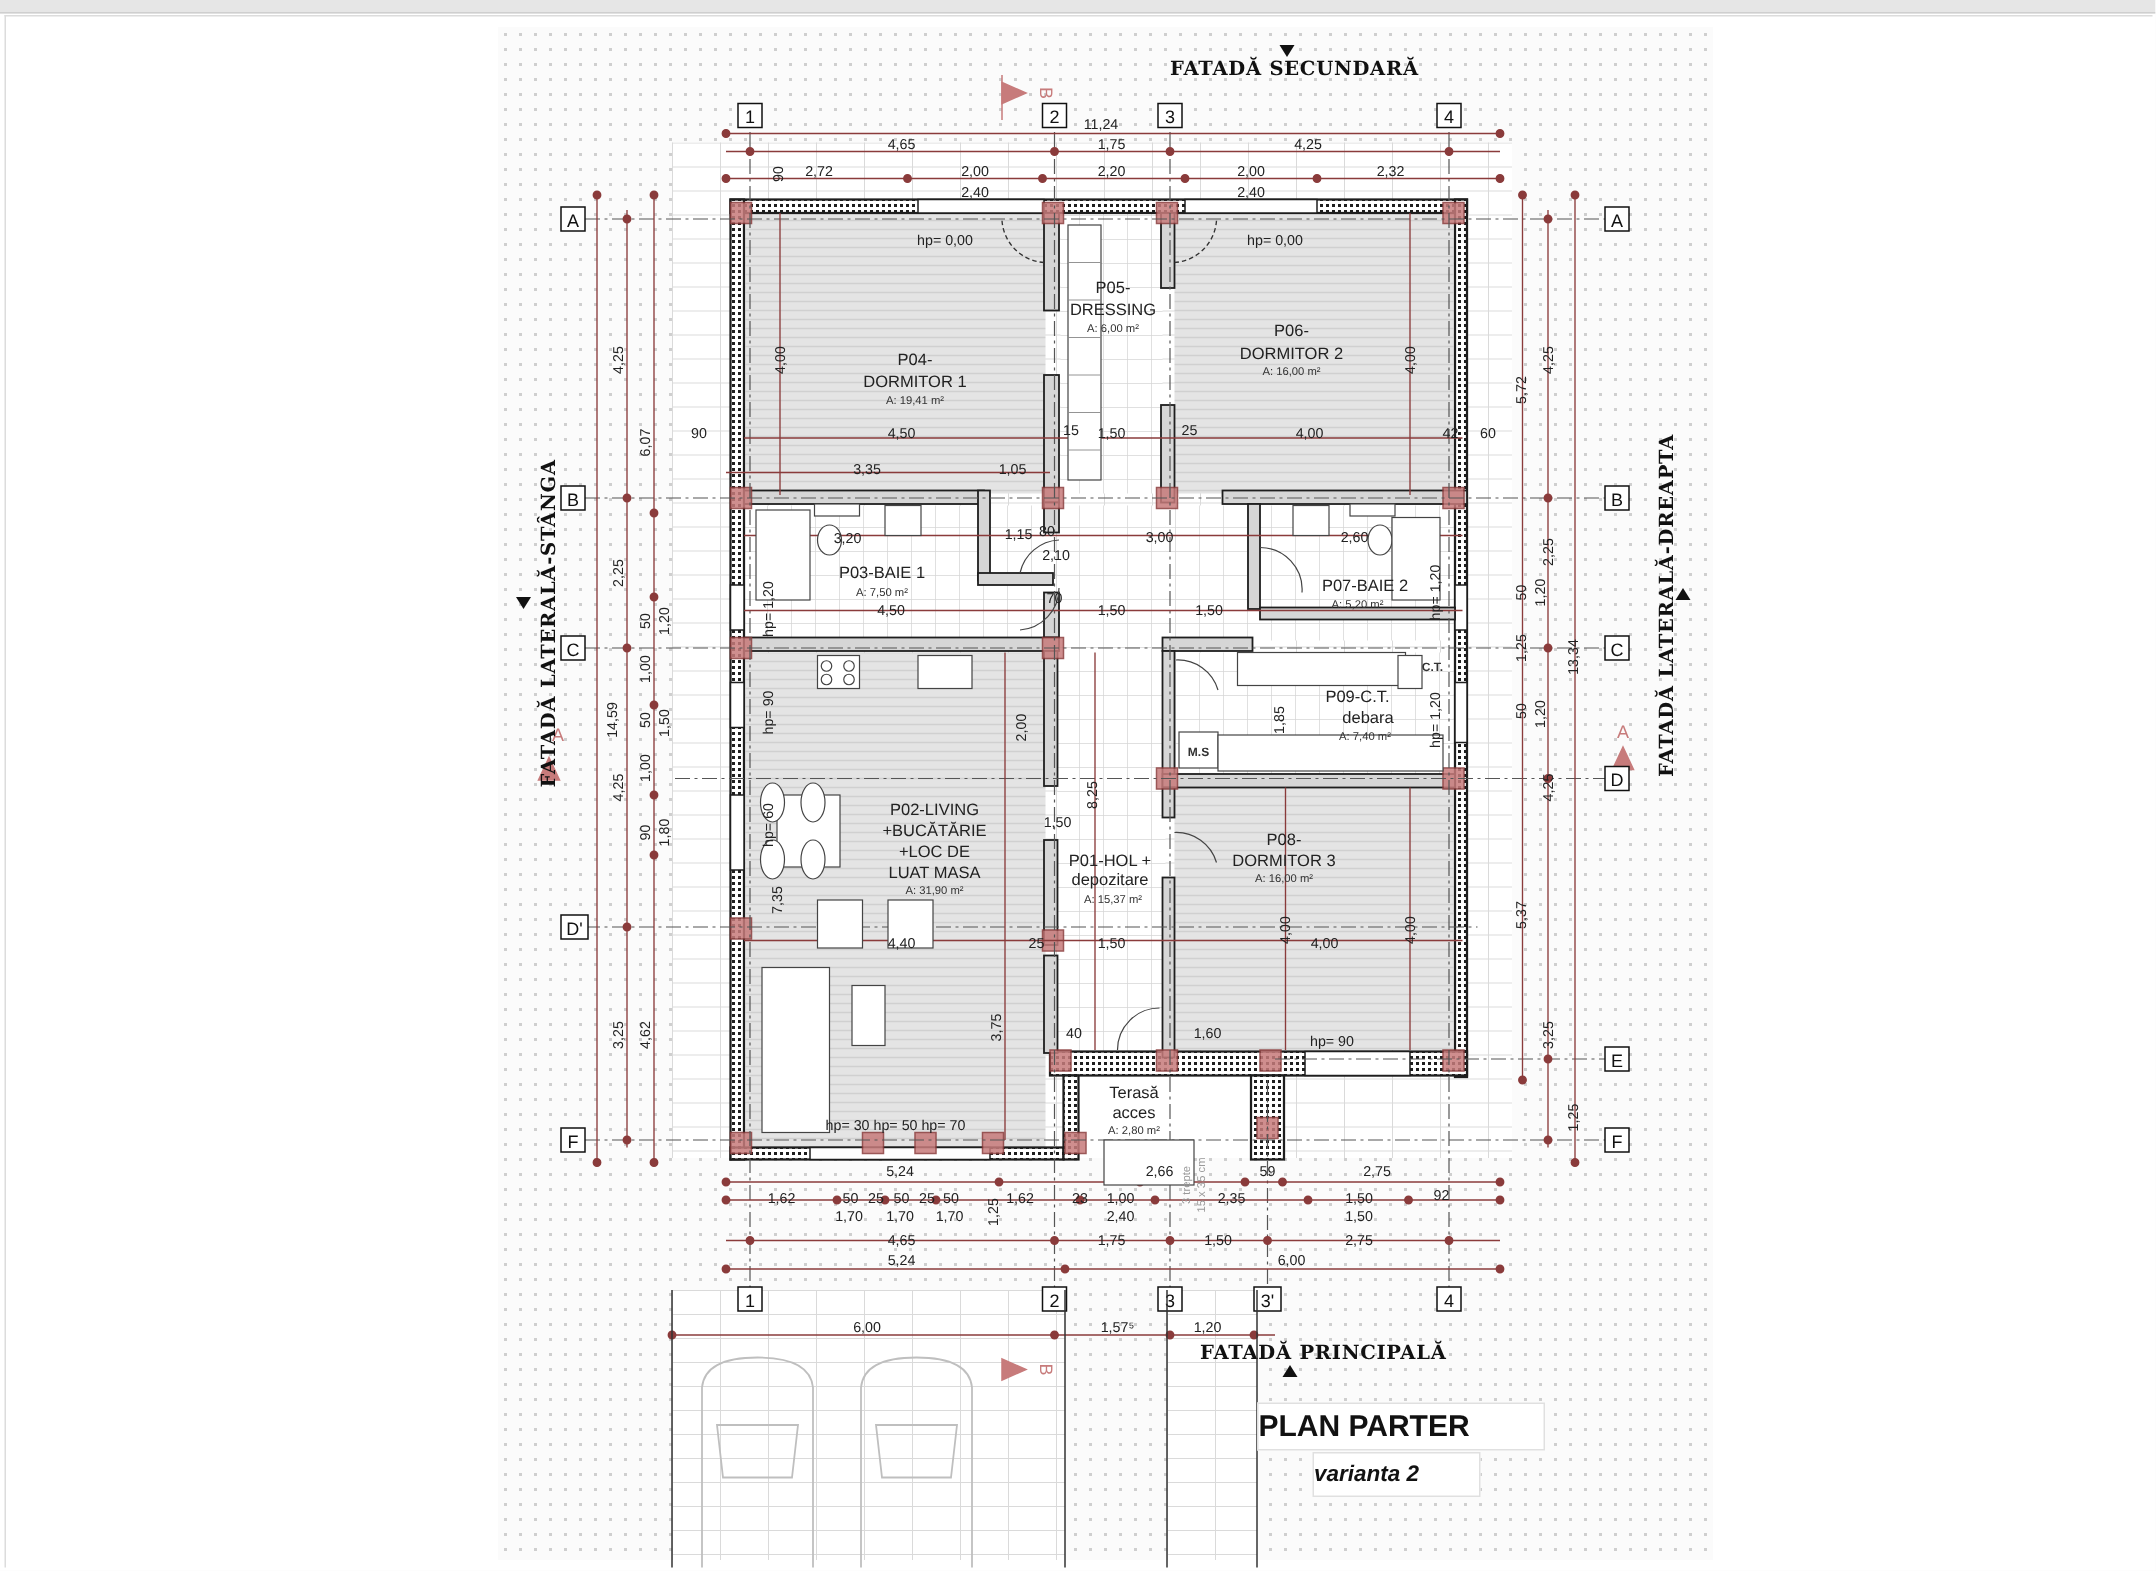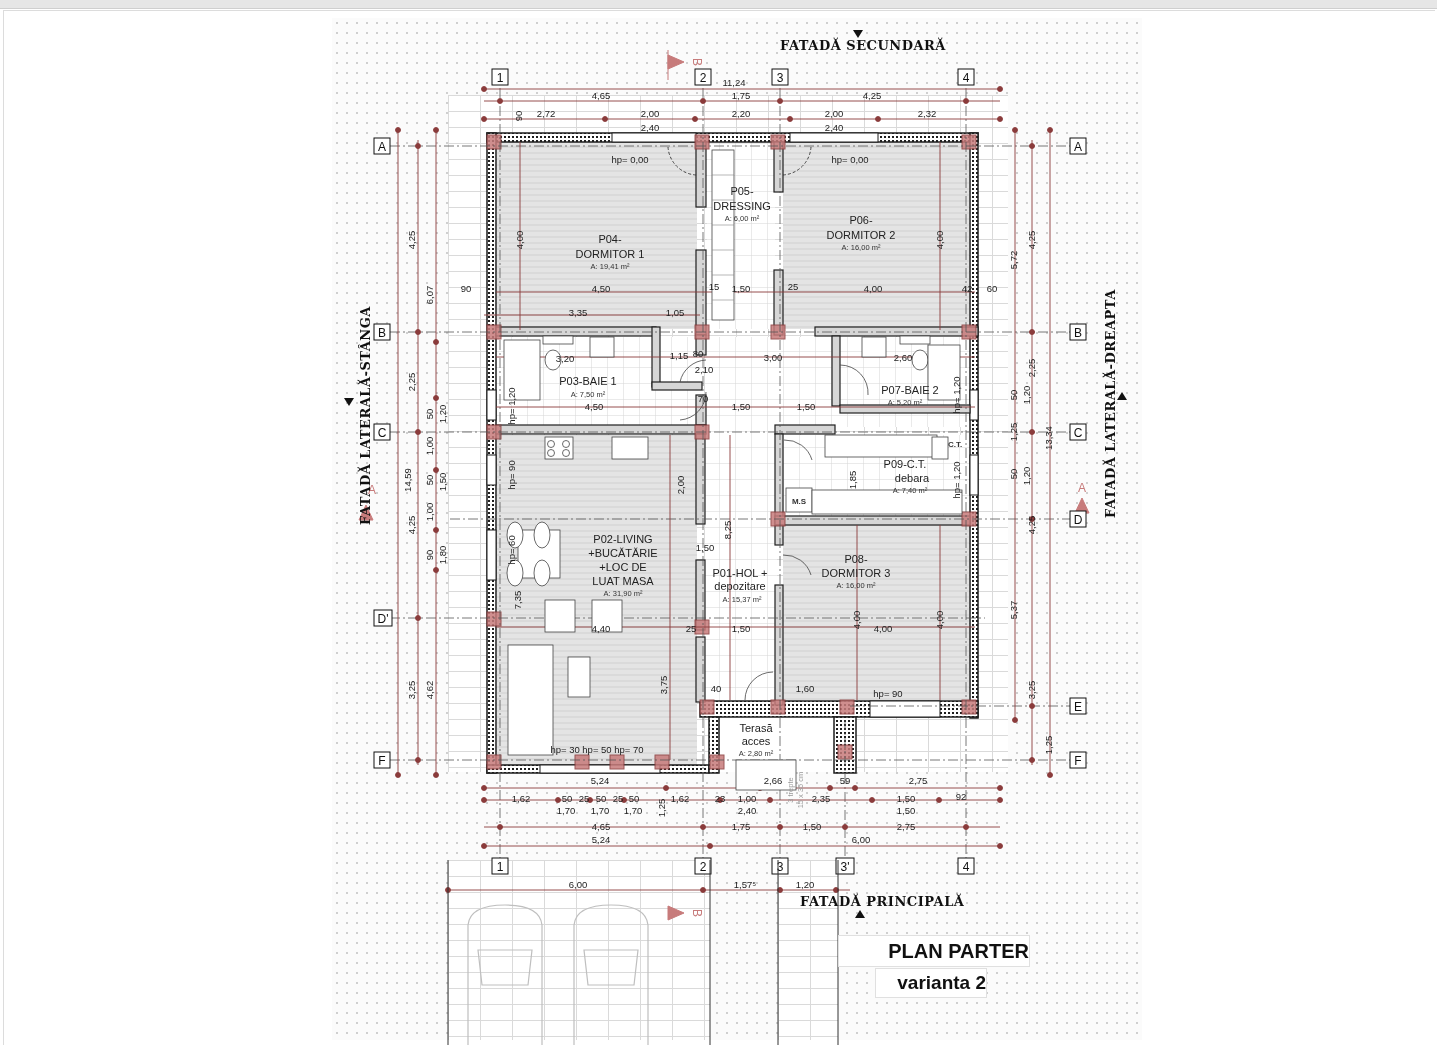--- a/index.html
+++ b/index.html
@@ -14,21 +14,21 @@
     background-image:
       linear-gradient(#dadada 1px,transparent 1px),
       linear-gradient(90deg,#dadada 1px,transparent 1px);
     background-size:32px 16px,32px 16px;}
   .svgwrap{position:absolute;left:0;top:0;}
   .room-label{font-family:"Liberation Sans",sans-serif;fill:#222;font-size:11px;text-anchor:middle;}
   .room-area{font-family:"Liberation Sans",sans-serif;fill:#333;font-size:7.5px;text-anchor:middle;}
   .dim{font-family:"Liberation Sans",sans-serif;fill:#222;font-size:9.5px;text-anchor:middle;}
   .axis-tag{font-family:"Liberation Sans",sans-serif;fill:#111;font-size:12px;text-anchor:middle;}
   .facade{font-family:"DejaVu Serif",serif;font-weight:bold;fill:#111;font-size:13px;letter-spacing:.5px;}
-  .title-box{position:absolute;background:#fff;border:1px solid #e0e0e0;text-align:right;color:#111;font-family:"Liberation Sans",sans-serif;font-weight:bold;}
+  .title-box{position:absolute;background:#fff;border:1px solid #e0e0e0;text-align:left;color:#111;font-family:"Liberation Sans",sans-serif;font-weight:bold;}
 </style>
 </head>
 <body>
 
 <div class="topbar"></div>
 <div class="frame"></div>
 
 <div class="sheet"></div>
 
 <div class="paving" style="left:448px;top:95px;width:560px;height:677px;"></div>
@@ -563,15 +563,15 @@
     <line x1="448" y1="860" x2="448" y2="1045"></line>
     <line x1="710" y1="860" x2="710" y2="1045"></line>
     <line x1="778" y1="860" x2="778" y2="1045"></line>
     <line x1="838" y1="860" x2="838" y2="1045"></line>
   </g>
 </svg>
 
 <div class="title-box" style="left:838px;top:935px;width:190px;height:30px;font-size:20px;line-height:30px;">
   <span>PLAN PARTER</span>
 </div>
-<div class="title-box" style="left:875px;top:968px;width:110px;height:28px;font-size:19px;line-height:28px;">
+<div class="title-box" style="left:875px;top:968px;width:110px;height:28px;font-size:15px;line-height:28px;font-style:italic;">
   <span>varianta 2</span>
 </div>
 
 </body></html>

